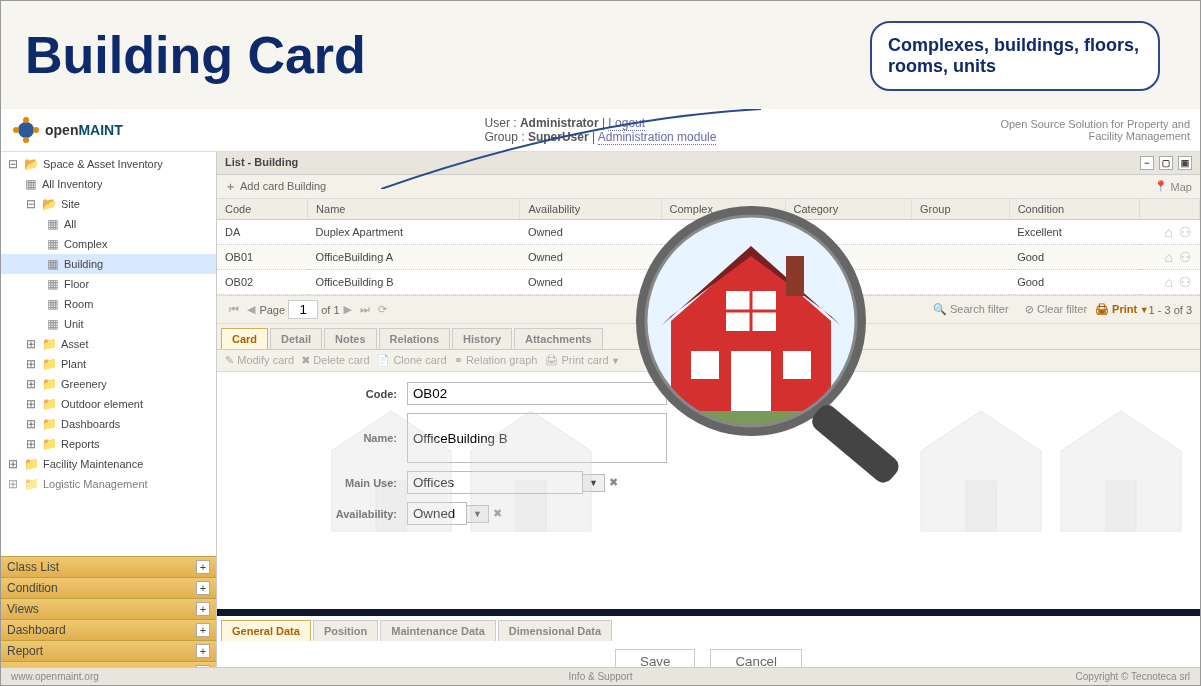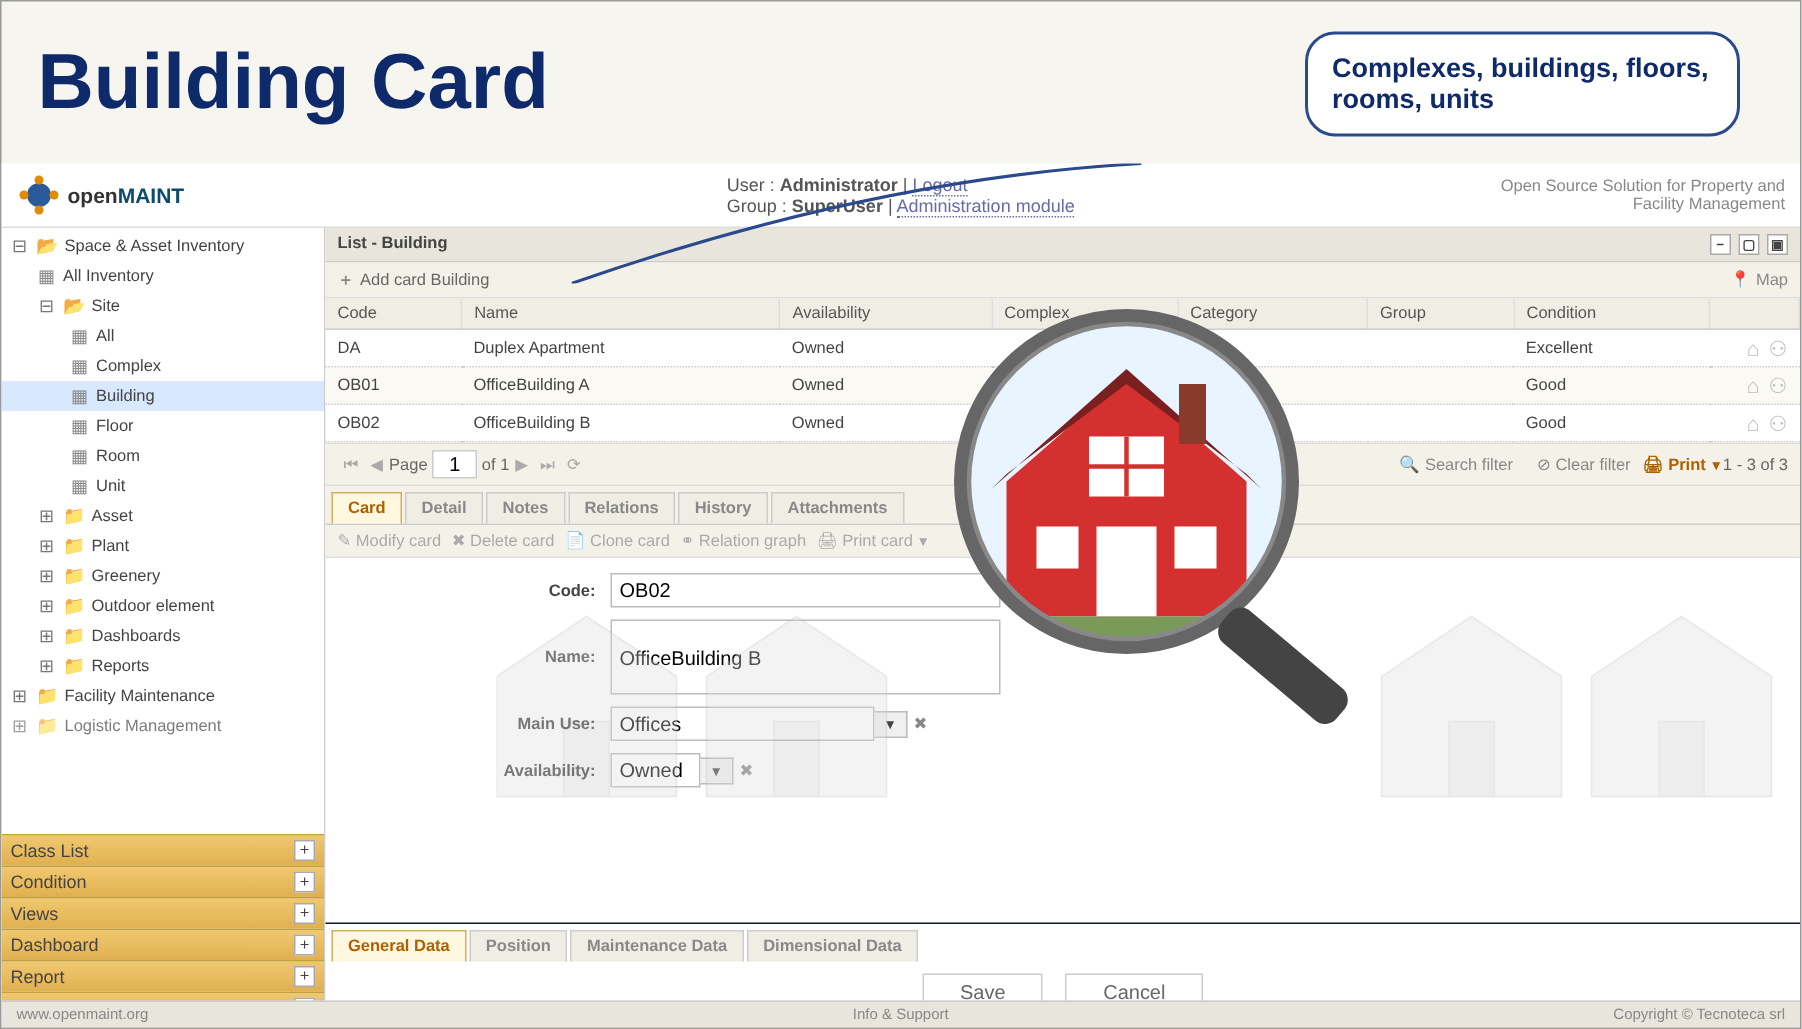--- a/index.html
+++ b/index.html
@@ -64,21 +64,21 @@
 .relgraph::before{content:"⚭";}
 .printcard::before{content:"🖨";}
 .printcard::after{content:" ▼"; font-size:9px;}
 .form-area { padding:10px 20px; flex:1; }
 .form-row { display:flex; align-items:center; margin-bottom:8px; }
 .form-row label { width:170px; text-align:right; font-weight:bold; color:#444; padding-right:10px;}
 .form-row .field { flex:1; display:flex; align-items:center;}
 .form-row input[type=text] { border:1px solid #bbb; padding:3px 5px; width:260px; background:#fff;}
 .form-row .dropdown-btn { border:1px solid #bbb; border-left:none; padding:3px 6px; background:#f0f0f0; cursor:pointer; font-size:9px;}
 .form-row .clear-btn { margin-left:4px; color:#888; cursor:pointer;}
-.sub-tabs { background:#fff; padding:4px 4px 0; display:flex; gap:2px; border-top:1px solid #0f172a;}
+.sub-tabs { background:#fff; padding:4px 4px 0; display:flex; gap:2px; border-top:7px solid #0f172a;}
 .button-bar { text-align:center; padding:8px; }
 .button-bar button { padding:4px 24px; border:1px solid #ccc; background:#fff; margin:0 6px; cursor:pointer; color:#666;}
 .footer { position:absolute; bottom:0; left:0; right:0; background:#e8e6dc; border-top:1px solid #ccc; padding:3px 10px; font-size:10px; color:#888; display:flex;}
 .footer .center{ position:absolute; left:50%; transform:translateX(-50%);}
 .footer .right{ margin-left:auto;}
 .bg-illustration { position:absolute; left:330px; top:270px; width:900px; height:280px; opacity:0.35; z-index:0; pointer-events:none;}
 .magnifier { position:absolute; left:630px; top:200px; width:290px; height:290px; z-index:5; pointer-events:none;}
 svg { display:block; }
 </style>
 </head>

